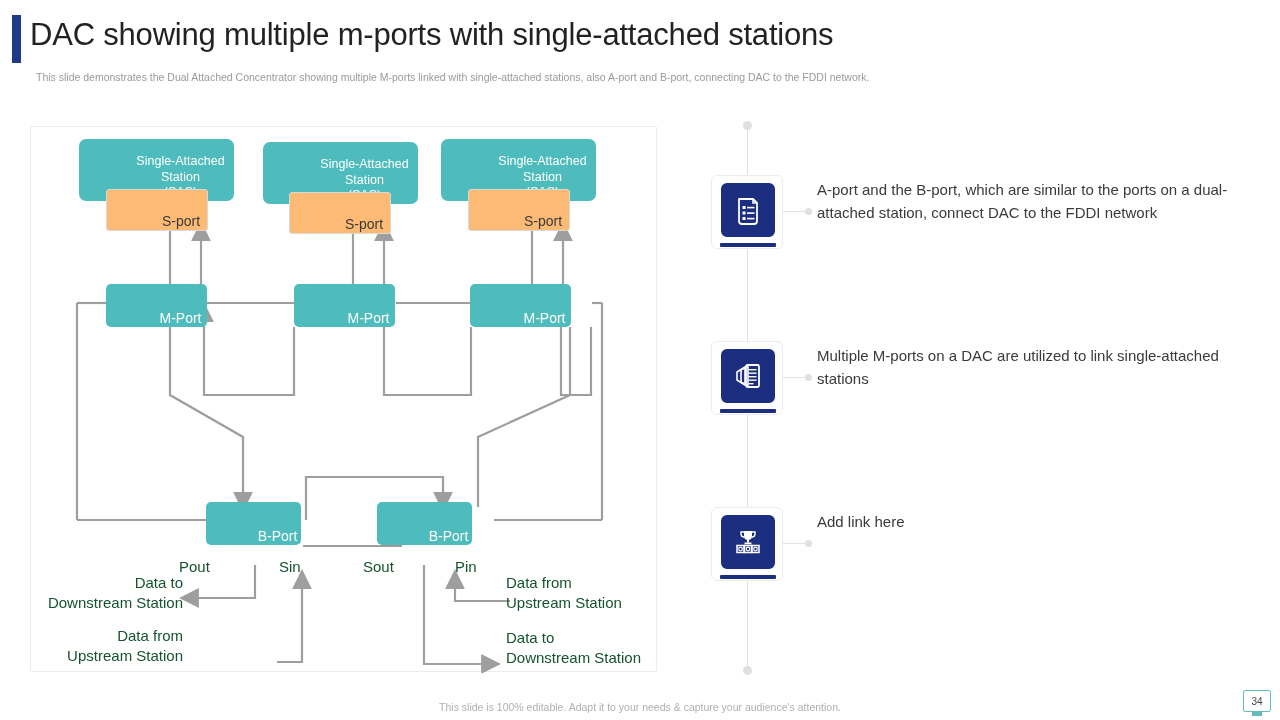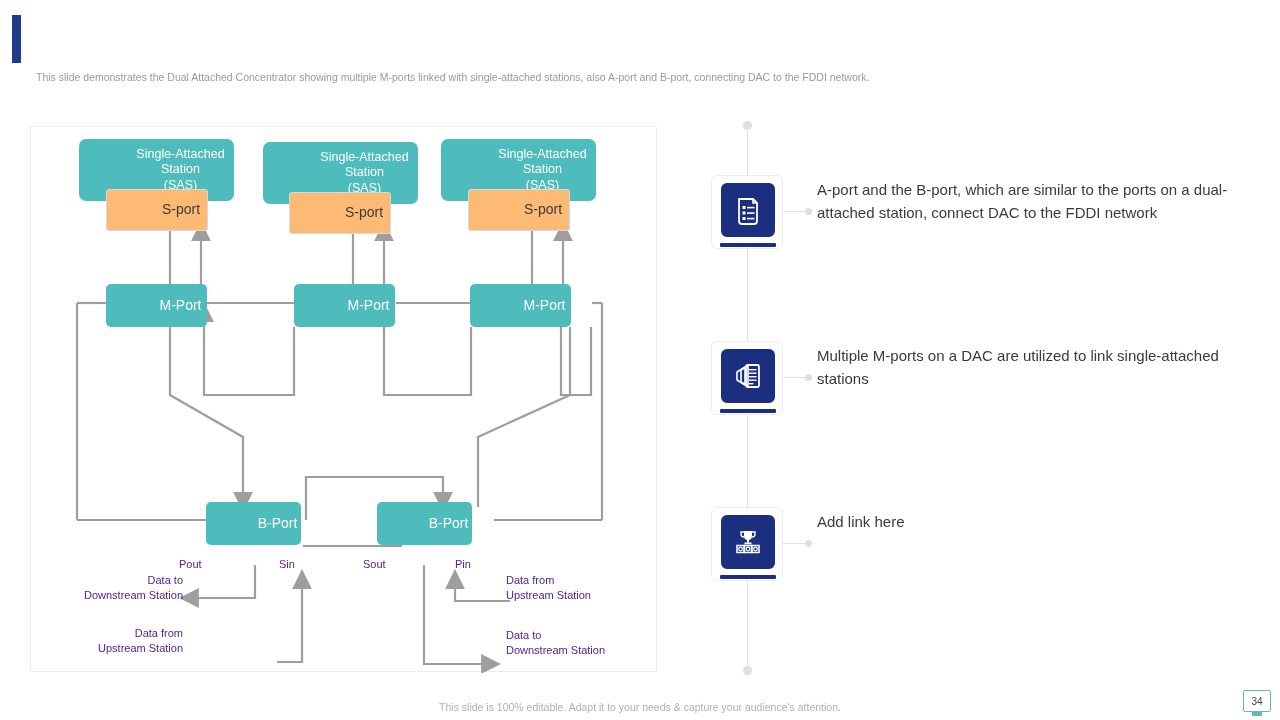--- a/index.html
+++ b/index.html
@@ -28,37 +28,37 @@
 
   
   .diagram-panel {
     position: absolute; left: 30px; top: 126px;
     width: 627px; height: 546px;
     background: #ffffff; border: 1px solid #ededed; border-radius: 2px;
   }
   .diag-svg { position: absolute; left: 0; top: 0; width: 627px; height: 546px; }
 
   .node {
-    position: absolute; display: flex; align-items: center; justify-content: center;
+    position: absolute; display: flex; align-items: flex-end; justify-content: center;
     text-align: center; color: #ffffff; background: #4EBCBC;
     border-radius: 5px; line-height: 1.25; padding-left: 48px;
   }
   .node.sas { font-size: 12.5px; border-radius: 7px; }
   .node.mport { font-size: 14px; }
   .node.bport { font-size: 14px; }
   .node.sport {
     background: #fdba74; color: #3a3a3a; border: 1px solid #d9d9d9;
     border-radius: 3px; font-size: 14px;
   }
   .dac-label {
     position: absolute; text-align: center; font-size: 13.5px;
     color: #3a3a3a; line-height: 1.45; width: 100%;
   }
   .flow-label {
-    position: absolute; font-size: 11px; color: #4c1d95; line-height: 1.35;
+    position: absolute; font-size: 15px; color: #14532d; line-height: 1.35;
     white-space: pre-line;
   }
   .flow-label.r { text-align: right; }
   .flow-label.l { text-align: left; }
 
   
   .timeline-line {
     position: absolute; left: 747px; top: 126px;
     width: 1px; height: 545px; background: #e2e2e2;
   }
@@ -115,20 +115,21 @@
     position: absolute; left: 1252px; top: 712px;
     width: 10px; height: 4px; background: #63bcbc;
   }
 </style>
 </head>
 <body>
 
 <div class="slide">
 
   <div class="accent-bar"></div>
+  <div class="title">DAC showing multiple m-ports with single-attached stations</div>
   <div class="subtitle">This slide demonstrates the Dual Attached Concentrator showing multiple M-ports linked with single-attached stations, also A-port and B-port, connecting DAC to the FDDI network.</div>
 
   <div class="diagram-panel">
 
     <svg class="diag-svg" viewBox="0 0 627 546">
       <defs>
         <marker id="ah" markerWidth="9" markerHeight="9" refX="4.5" refY="4.5" orient="auto">
           <path d="M0,0 L9,4.5 L0,9 z" fill="#9e9e9e"></path>
         </marker>
       </defs>

